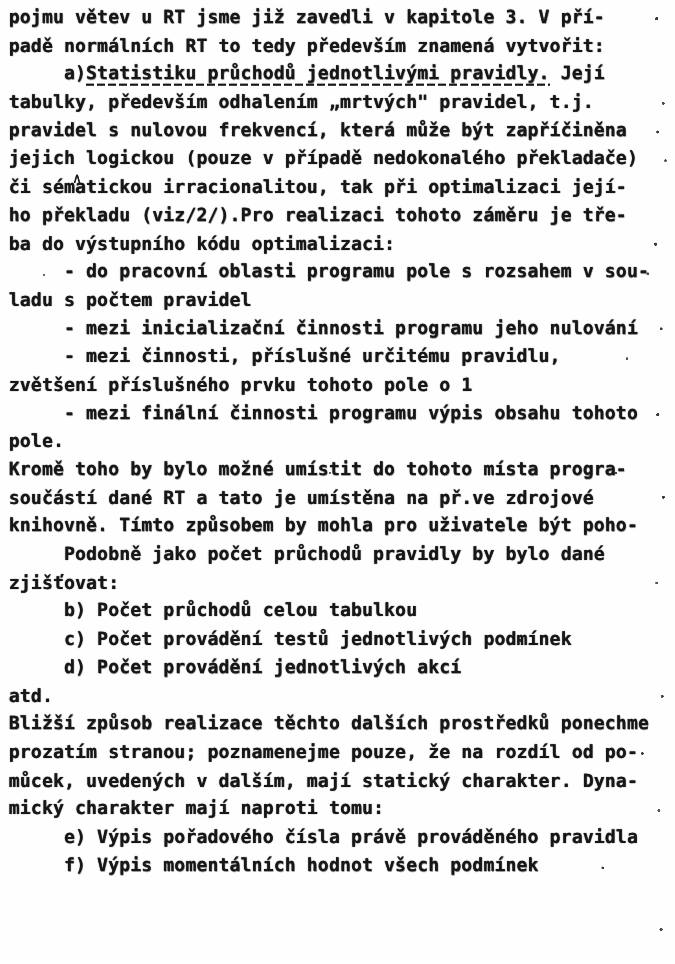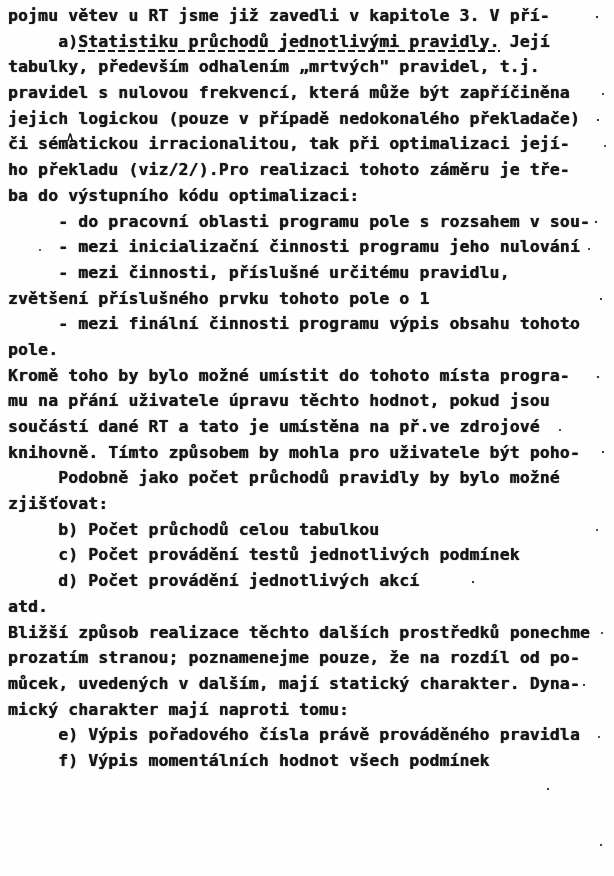--- a/index.html
+++ b/index.html
@@ -72,38 +72,39 @@
     font-weight: normal;
     text-shadow: 0 0 0.5px rgba(0,0,0,0.8);
   }
 </style>
 </head>
 <body>
 
 <div class="page">
   <div class="text-block" id="text-block">
       <div class="line"><span>pojmu větev u RT jsme již zavedli v kapitole 3. V pří-</span></div>
+      <div class="line"><span>padě normálních RT to tedy především znamená vytvořit:</span></div>
       <div class="line"><span>     a)</span><span class="u">Statistiku průchodů jednotlivými pravidly.</span><span> Její</span></div>
       <div class="line"><span>tabulky, především odhalením „mrtvých" pravidel, t.j.</span></div>
       <div class="line"><span>pravidel s nulovou frekvencí, která může být zapříčiněna</span></div>
       <div class="line"><span>jejich logickou (pouze v případě nedokonalého překladače)</span></div>
       <div class="line"><span>či sém</span><span class="marked">a<span class="caret">∧</span></span><span>tickou irracionalitou, tak při optimalizaci její-</span></div>
       <div class="line"><span>ho překladu (viz/2/).Pro realizaci tohoto záměru je tře-</span></div>
       <div class="line"><span>ba do výstupního kódu optimalizaci:</span></div>
       <div class="line"><span>     - do pracovní oblasti programu pole s rozsahem v sou-</span></div>
+      <div class="line"><span>ladu s počtem pravidel</span></div>
       <div class="line"><span>     - mezi inicializační činnosti programu jeho nulování</span></div>
       <div class="line"><span>     - mezi činnosti, příslušné určitému pravidlu,</span></div>
       <div class="line"><span>zvětšení příslušného prvku tohoto pole o 1</span></div>
       <div class="line"><span>     - mezi finální činnosti programu výpis obsahu tohoto</span></div>
       <div class="line"><span>pole.</span></div>
       <div class="line"><span>Kromě toho by bylo možné umístit do tohoto místa progra-</span></div>
-      <div class="line"><span>mu na přání uživatele úpravu těchto hodnot, pokud jsou</span></div>
       <div class="line"><span>součástí dané RT a tato je umístěna na př.ve zdrojové</span></div>
       <div class="line"><span>knihovně. Tímto způsobem by mohla pro uživatele být poho-</span></div>
-      <div class="line"><span>     Podobně jako počet průchodů pravidly by bylo možné</span></div>
+      <div class="line"><span>     Podobně jako počet průchodů pravidly by bylo dané</span></div>
       <div class="line"><span>zjišťovat:</span></div>
       <div class="line"><span>     b) Počet průchodů celou tabulkou</span></div>
       <div class="line"><span>     c) Počet provádění testů jednotlivých podmínek</span></div>
       <div class="line"><span>     d) Počet provádění jednotlivých akcí</span></div>
       <div class="line"><span>atd.</span></div>
       <div class="line"><span>Bližší způsob realizace těchto dalších prostředků ponechme</span></div>
       <div class="line"><span>prozatím stranou; poznamenejme pouze, že na rozdíl od po-</span></div>
       <div class="line"><span>můcek, uvedených v dalším, mají statický charakter. Dyna-</span></div>
       <div class="line"><span>mický charakter mají naproti tomu:</span></div>
       <div class="line"><span>     e) Výpis pořadového čísla právě prováděného pravidla</span></div>

